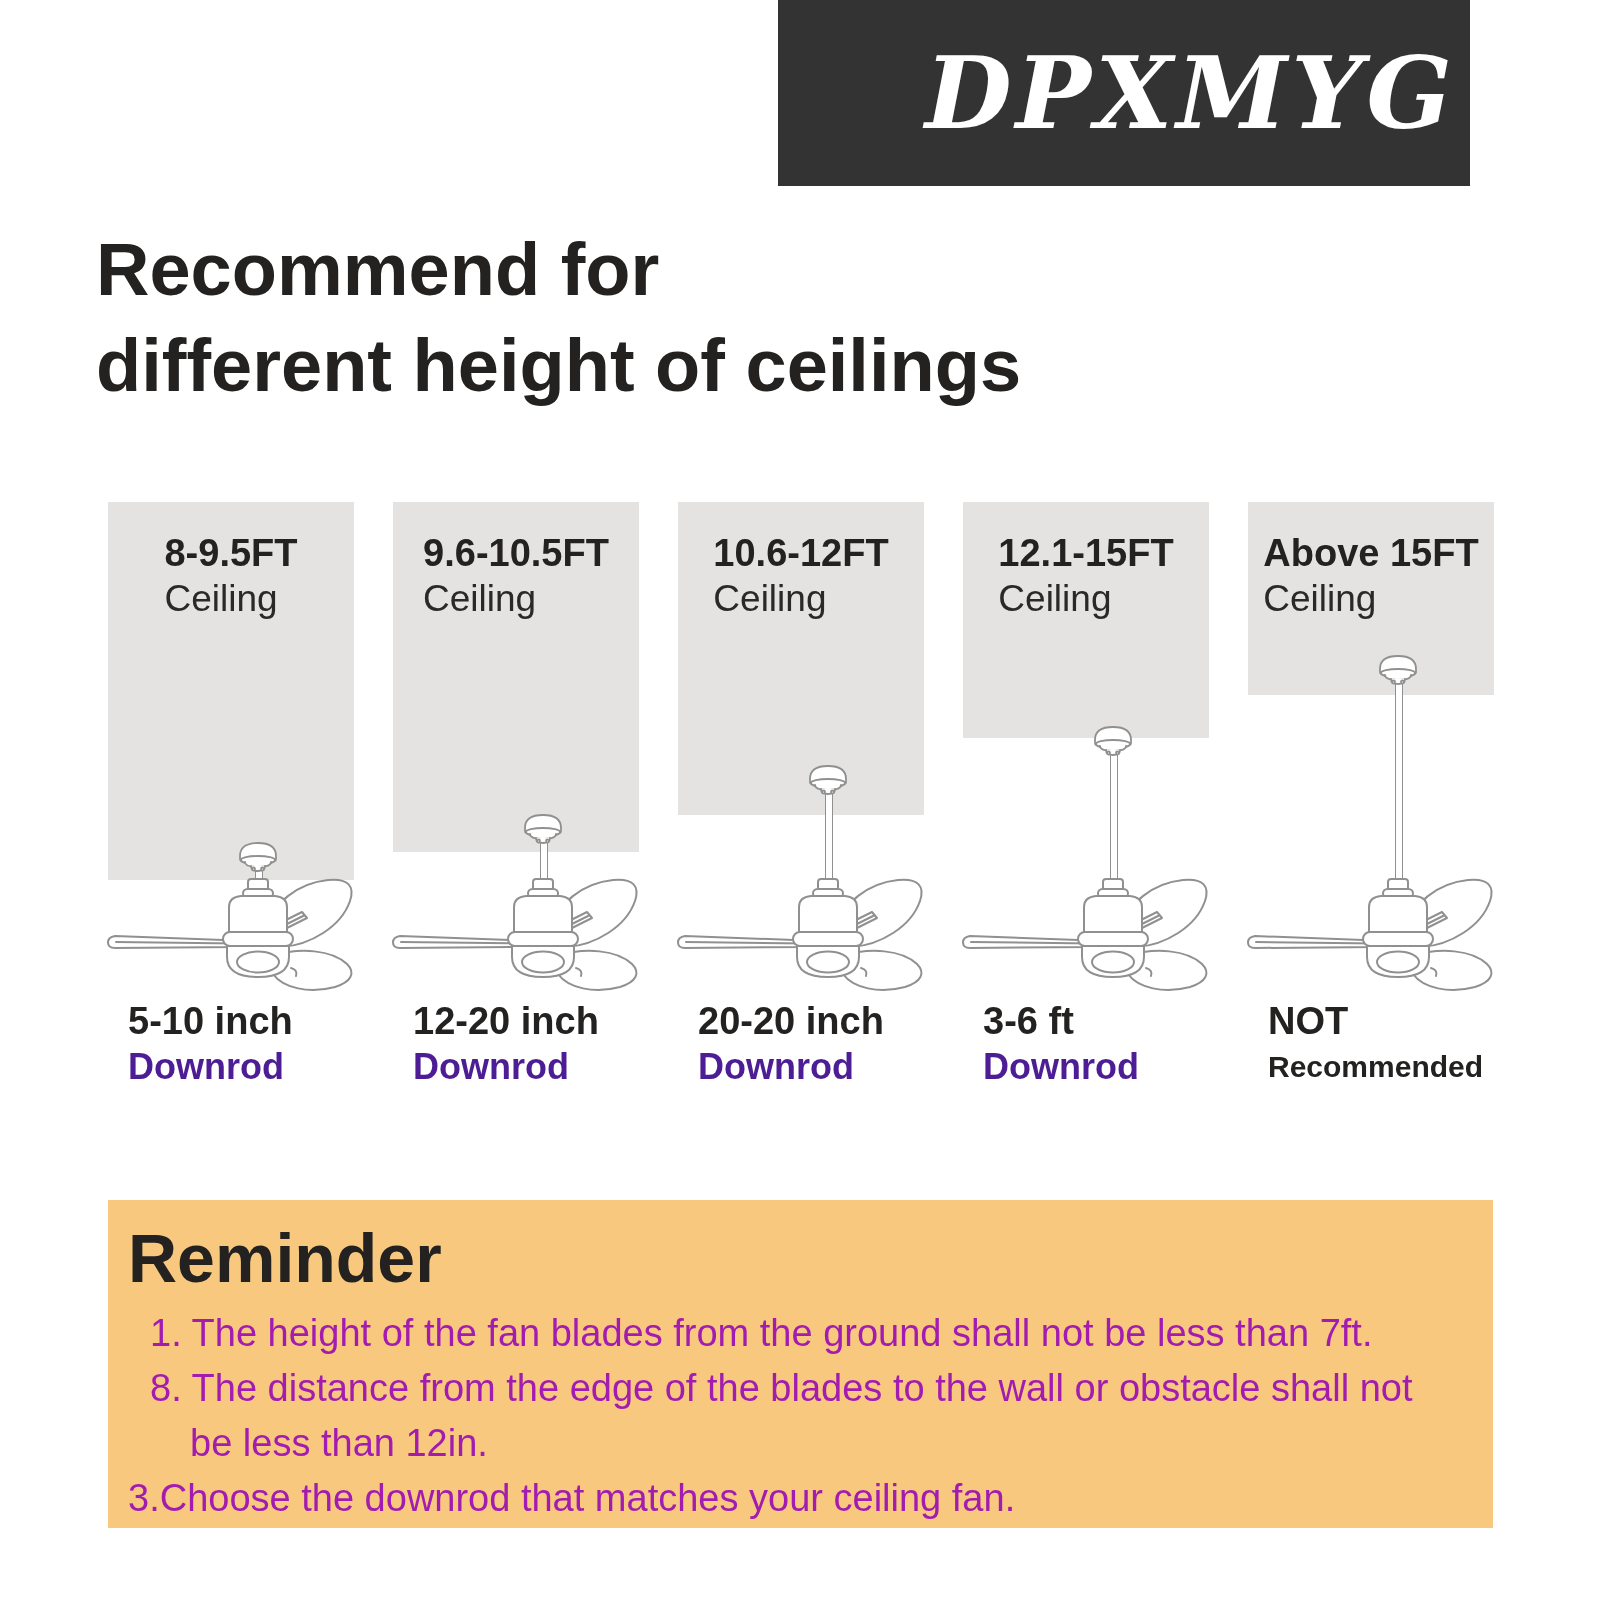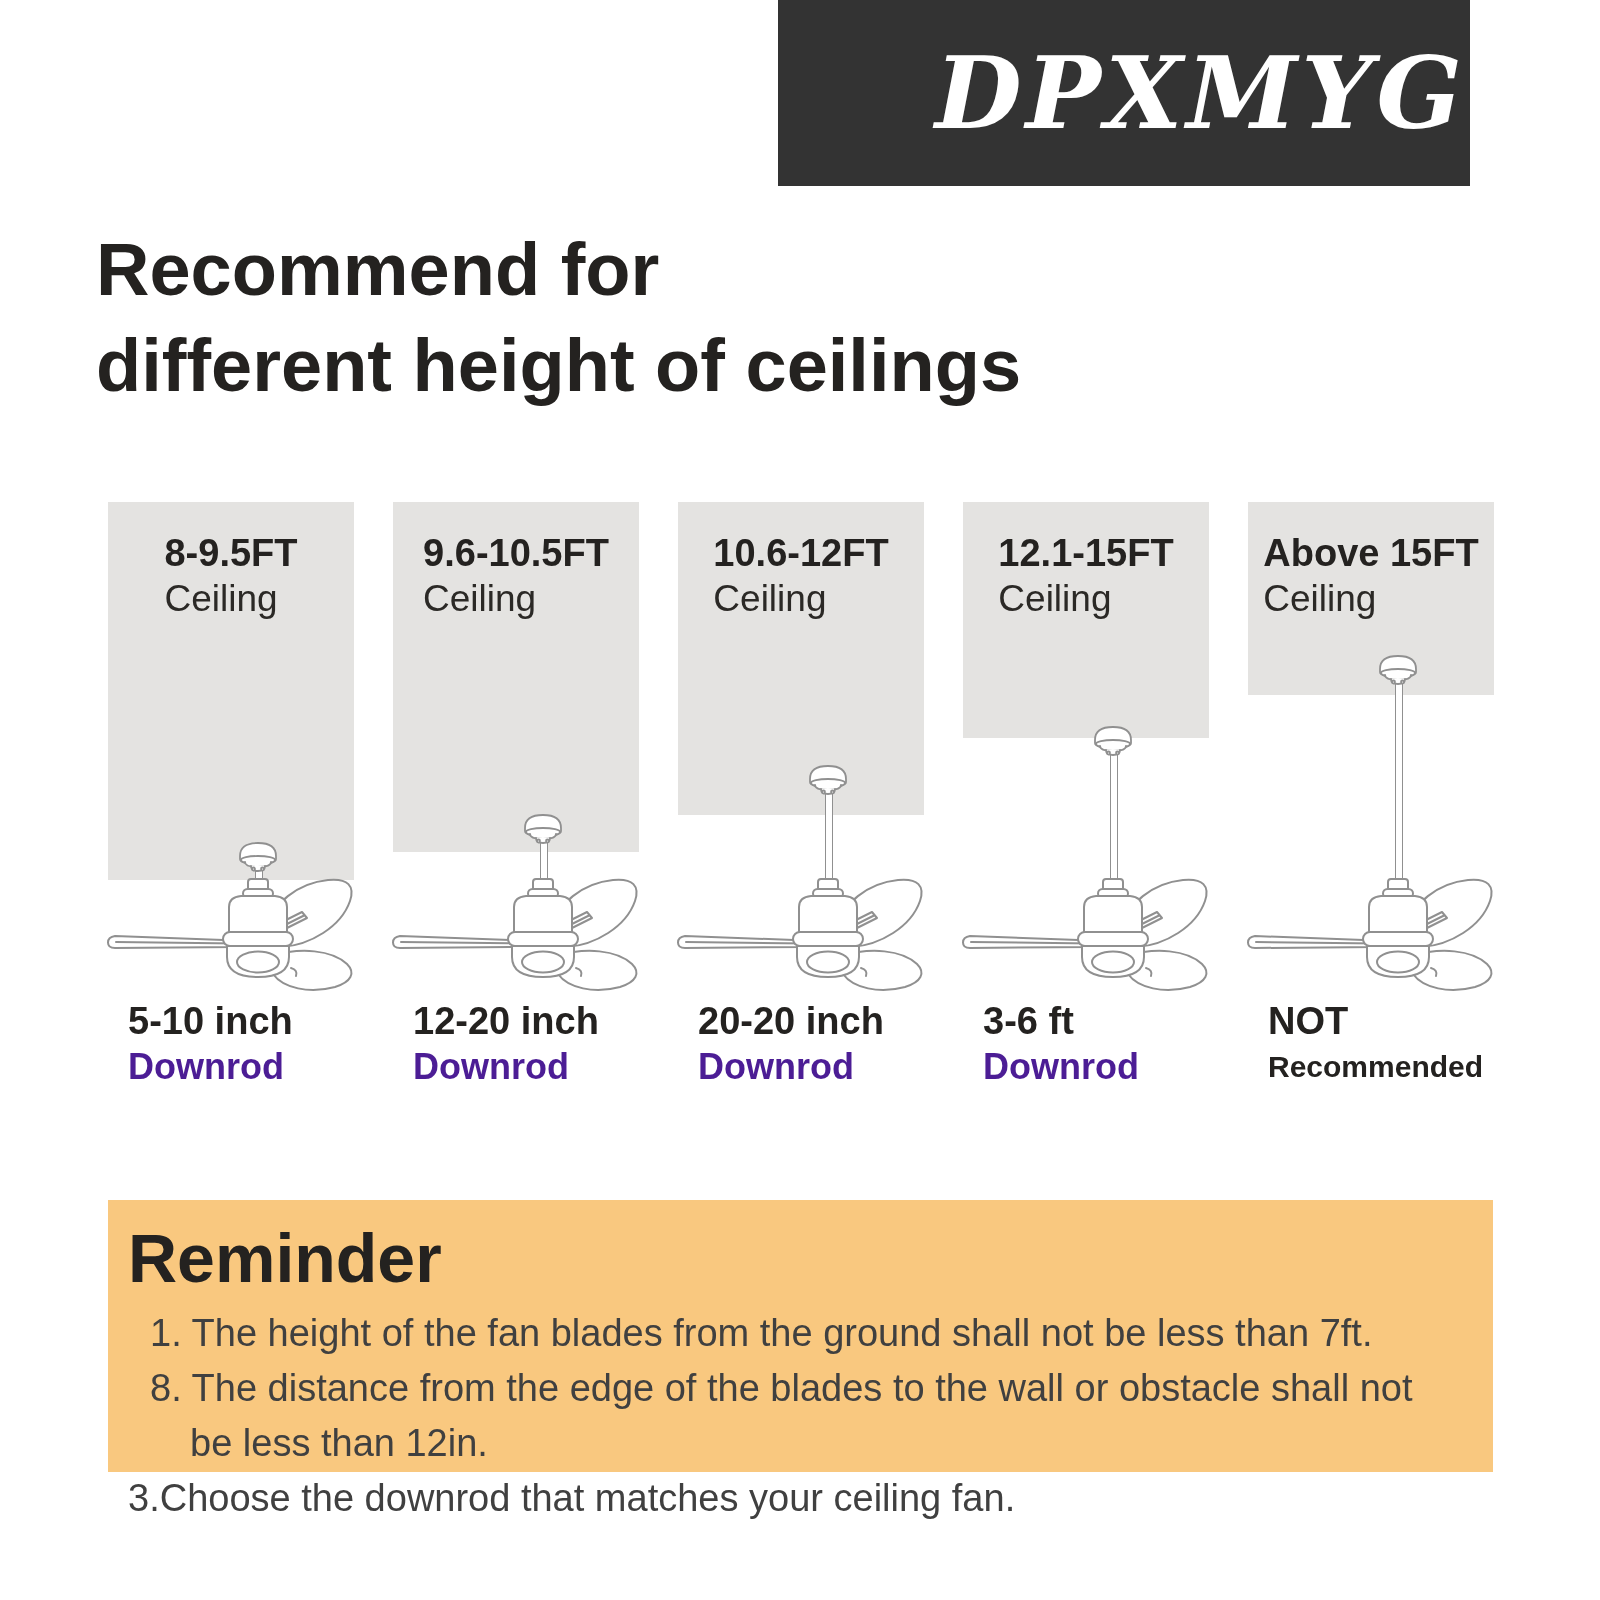--- a/index.html
+++ b/index.html
@@ -7,21 +7,21 @@
     position:relative;width:1600px;height:1600px;background:#ffffff;overflow:hidden;
     font-family:"Liberation Sans", sans-serif;color:#242220;
   }
   
   .logo{
     position:absolute;left:778px;top:0;width:692px;height:186px;
     background:#333333;display:flex;align-items:center;justify-content:flex-end;
   }
   .logo .brand{
     font-family:"DejaVu Serif", serif;font-weight:700;font-style:italic;
-    font-size:100px;color:#ffffff;letter-spacing:4px;padding-right:4px;line-height:1;
+    font-size:100px;color:#ffffff;letter-spacing:4px;padding-right:14px;line-height:1;
   }
   
   .title{position:absolute;left:96px;top:222px;font-weight:700;font-size:74px;line-height:96px;letter-spacing:0;}
   
   .col{position:absolute;top:502px;width:246px;height:620px;}
   .col1{left:108px;} .col2{left:393px;} .col3{left:678px;} .col4{left:963px;} .col5{left:1248px;}
   .panel{position:absolute;left:0;top:0;width:246px;background:#e4e3e1;display:flex;justify-content:center;}
   .col1 .panel{height:378px;} .col2 .panel{height:350px;} .col3 .panel{height:313px;}
   .col4 .panel{height:236px;} .col5 .panel{height:193px;}
   .col-head{padding-top:28px;text-align:left;}
@@ -35,23 +35,23 @@
   .col1 .fan-rod{top:366px;height:19px;} .col2 .fan-rod{top:338px;height:47px;}
   .col3 .fan-rod{top:289px;height:96px;} .col4 .fan-rod{top:250px;height:135px;}
   .col5 .fan-rod{top:179px;height:206px;}
   .fan-motor{position:absolute;left:-2px;top:375px;width:252px;height:118px;}
   
   .col-label{position:absolute;left:20px;top:496px;text-align:left;}
   .dr1{font-weight:700;font-size:38px;line-height:46px;}
   .dr2{font-weight:700;font-size:36px;line-height:46px;color:#4c1d95;}
   .col5 .dr2{font-weight:700;font-size:30px;line-height:46px;color:#242220;}
   
-  .reminder{position:absolute;left:108px;top:1200px;width:1385px;height:272px;background:#f9c87f;box-sizing:border-box;padding:16px 26px 0 20px;}
+  .reminder{position:absolute;left:108px;top:1200px;width:1385px;height:328px;background:#f9c87f;box-sizing:border-box;padding:16px 26px 0 20px;}
   .reminder-title{font-weight:700;font-size:68px;line-height:84px;margin-bottom:6px;}
-  .rline{font-size:38px;line-height:55px;font-weight:400;color:#404040;}
+  .rline{font-size:38px;line-height:55px;font-weight:400;color:#a21caf;}
   .rline.indent0{padding-left:22px;}
   .rline.indent1{padding-left:22px;}
   .rline.indent2{padding-left:62px;}
   .rline.indent3{padding-left:0;}
 </style>
 </head>
 <body>
 
 <svg width="0" height="0" style="position:absolute" aria-hidden="true">
   <defs>

